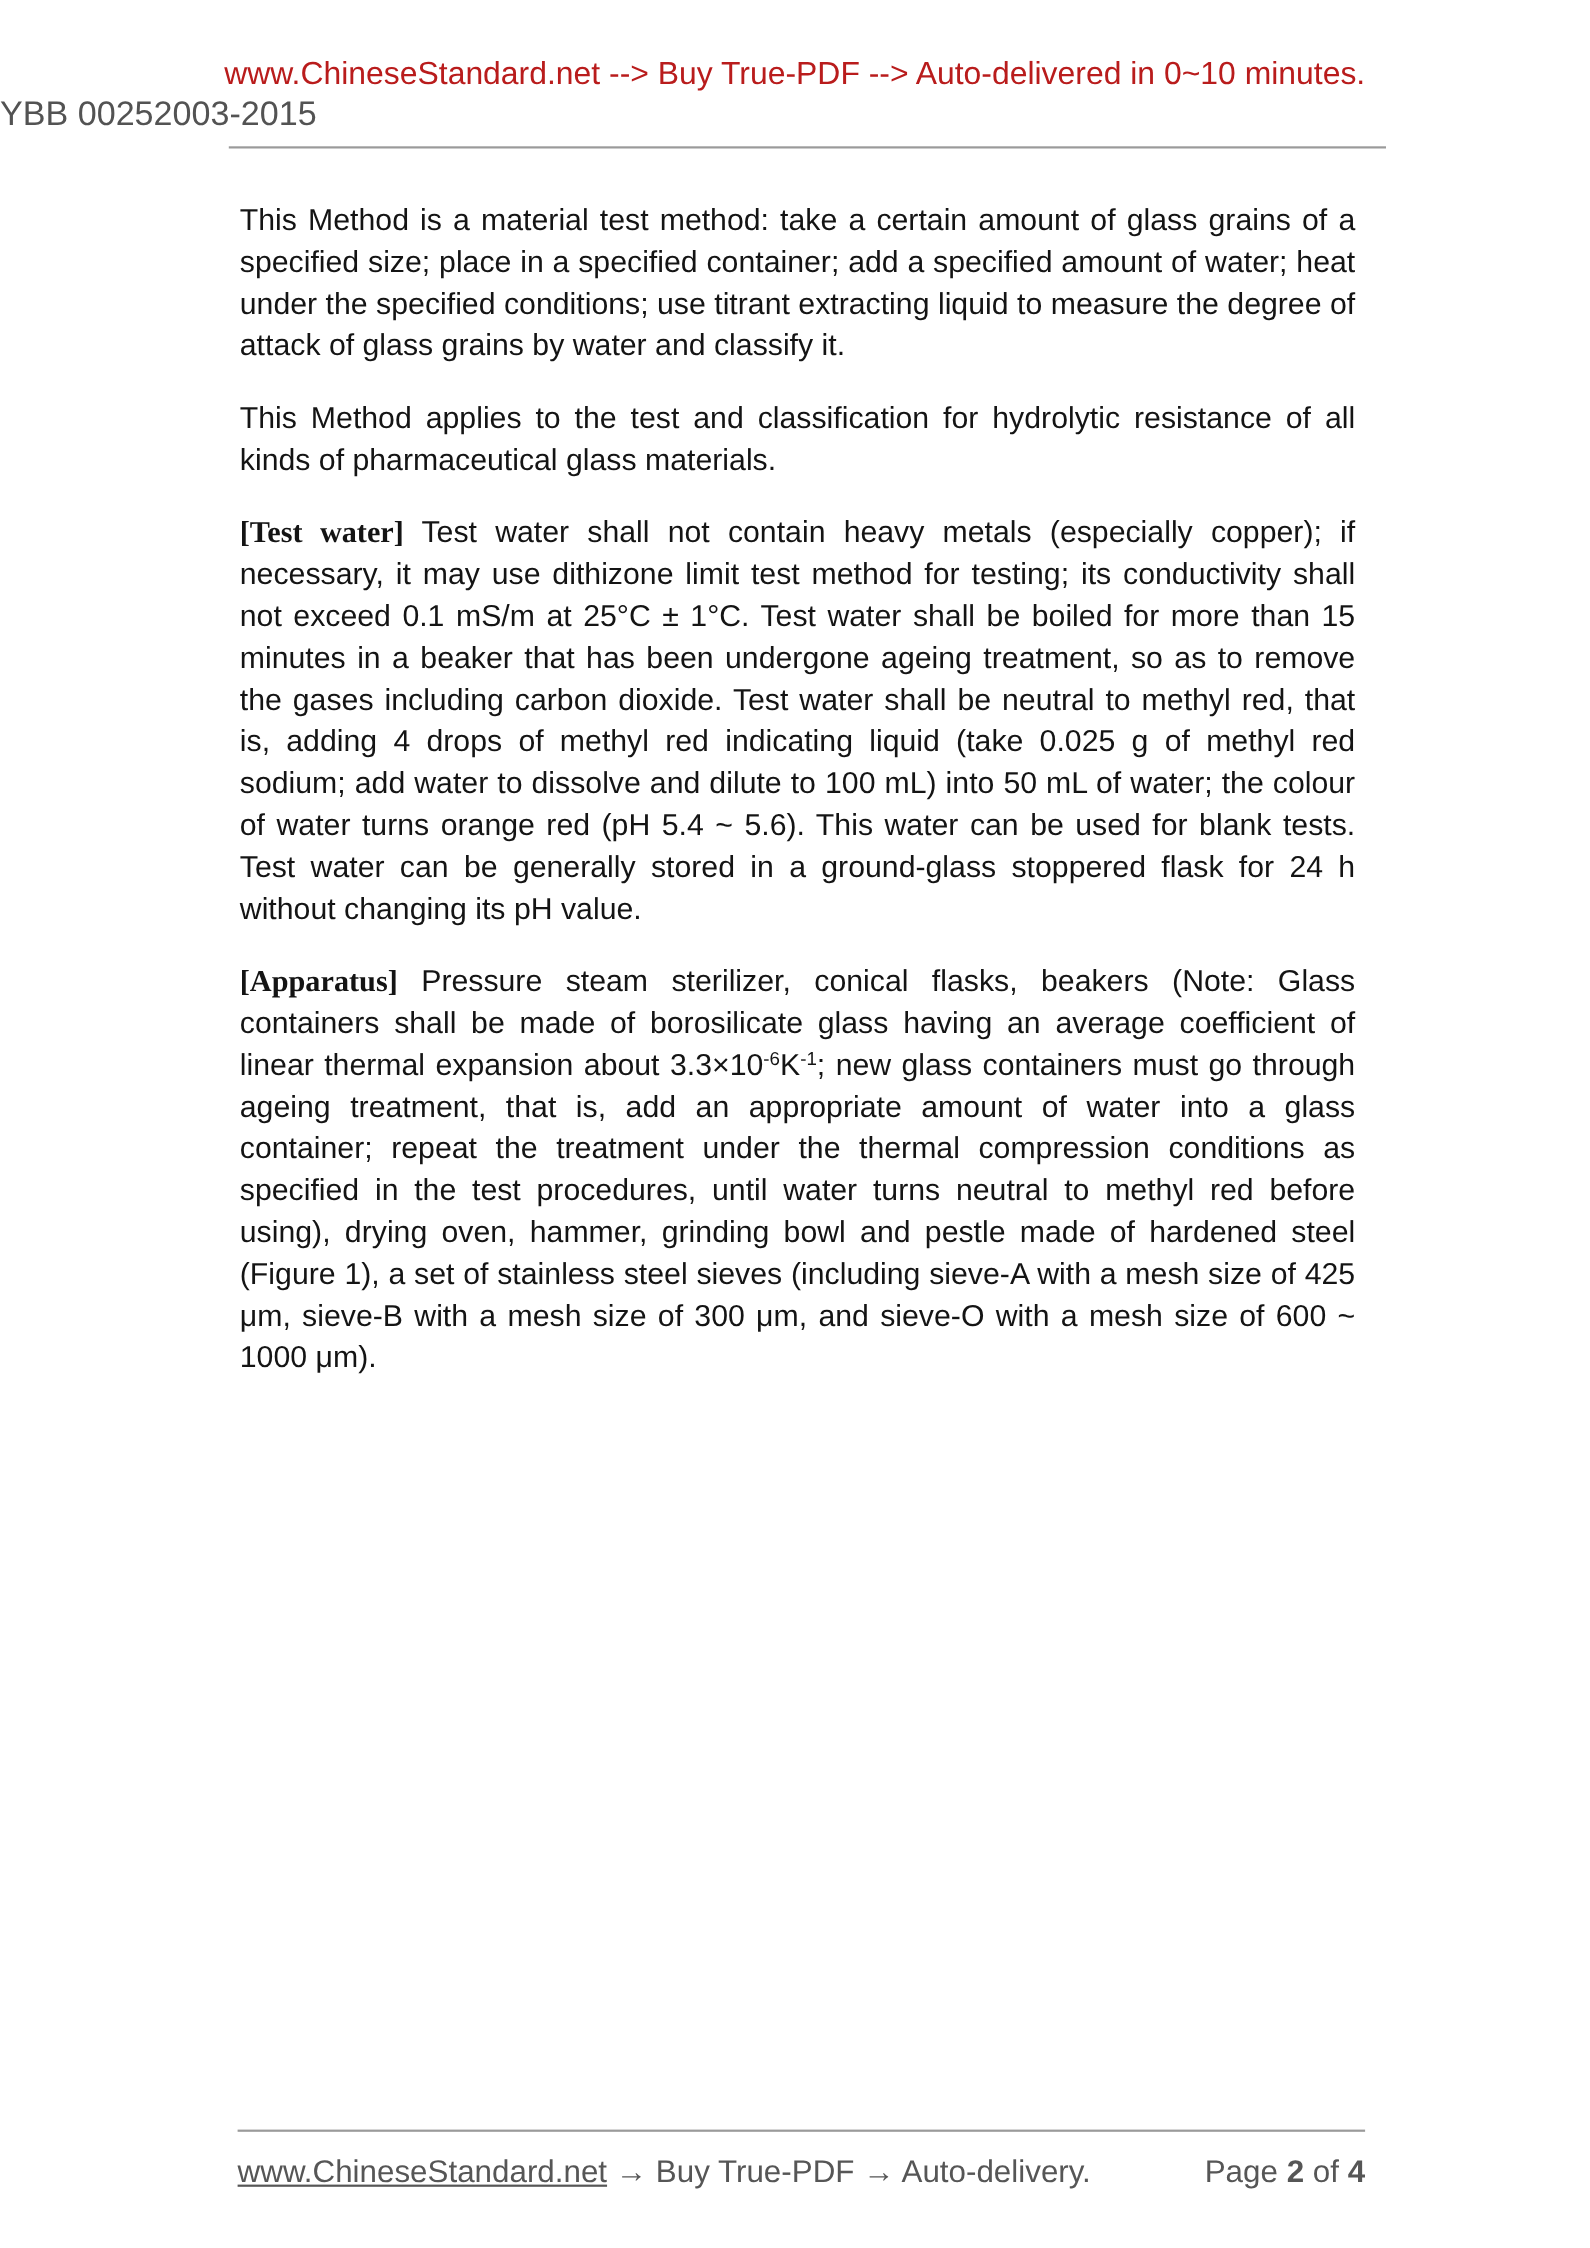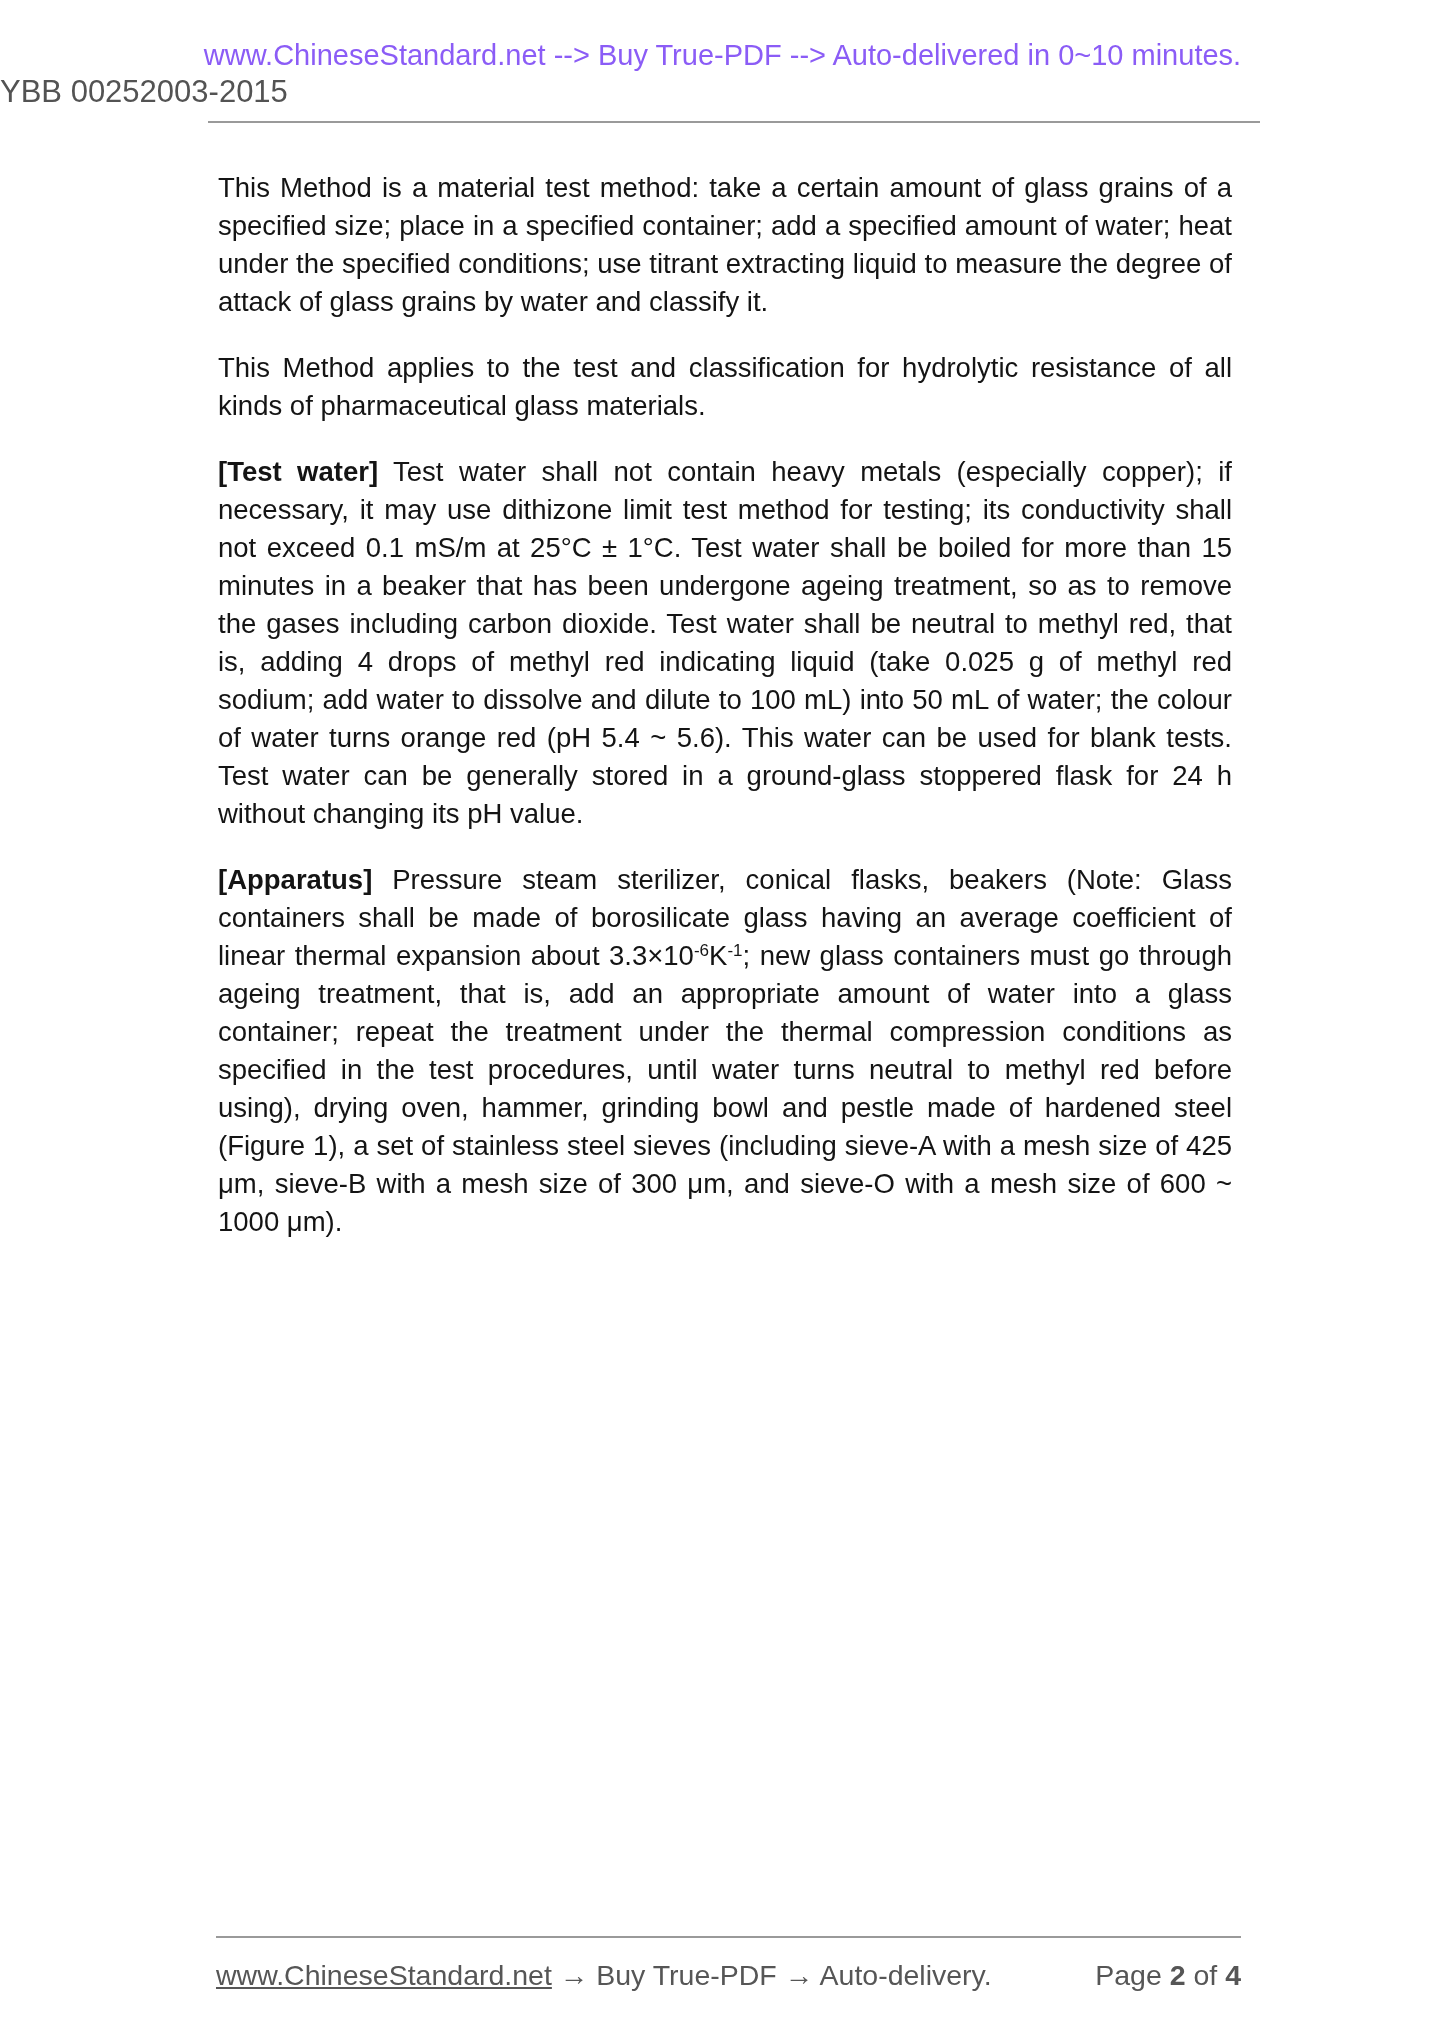--- a/index.html
+++ b/index.html
@@ -5,25 +5,25 @@
   html, body { margin: 0; padding: 0; background: #ffffff; }
   .page {
     position: relative;
     width: 1445px;
     height: 2044px;
     background: #ffffff;
     font-family: "Liberation Sans", sans-serif;
     overflow: hidden;
   }
   .header-line1 {
-    padding-top: 38px;
+    padding-top: 50px;
     text-align: center;
     font-size: 29px;
     line-height: 34px;
-    color: #8b5cf6;
+    color: #b91c1c;
   }
   .header-line2 {
     margin-top: 6px;
     text-align: left;
     font-size: 31px;
     line-height: 27px;
     color: #535353;
   }
   .header-rule {
     border: none;
@@ -44,21 +44,21 @@
     margin: 0 213px 0 218px;
   }
   .body-para {
     margin: 28px 0 0 0;
     font-size: 27.5px;
     line-height: 38px;
     text-align: justify;
     color: #141414;
   }
   .body-para:first-child { margin-top: 46px; }
-  .body-para b { font-weight: bold; }
+  .body-para b { font-weight: bold; font-family: Liberation Serif, serif; }
   .body-para sup {
     font-size: 0.62em;
     line-height: 0;
     vertical-align: baseline;
     position: relative;
     top: -0.55em;
   }
   .footer {
     position: absolute;
     left: 216px;

